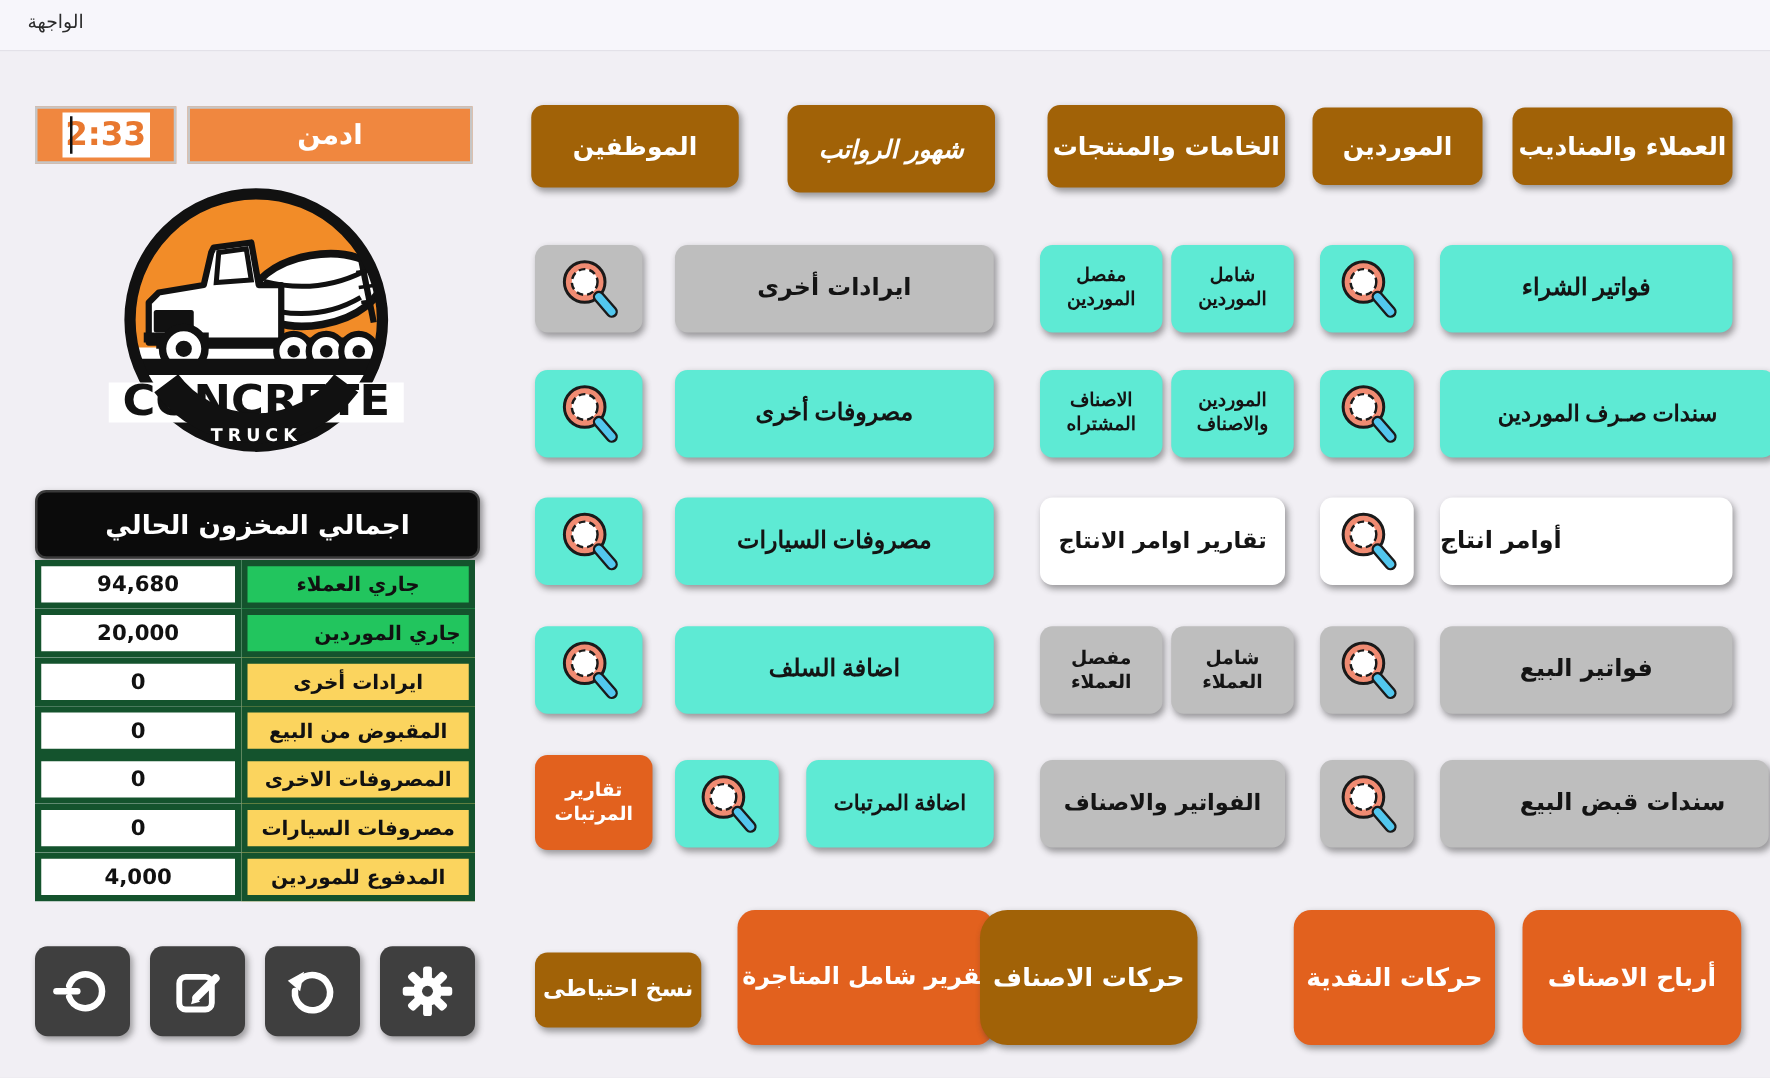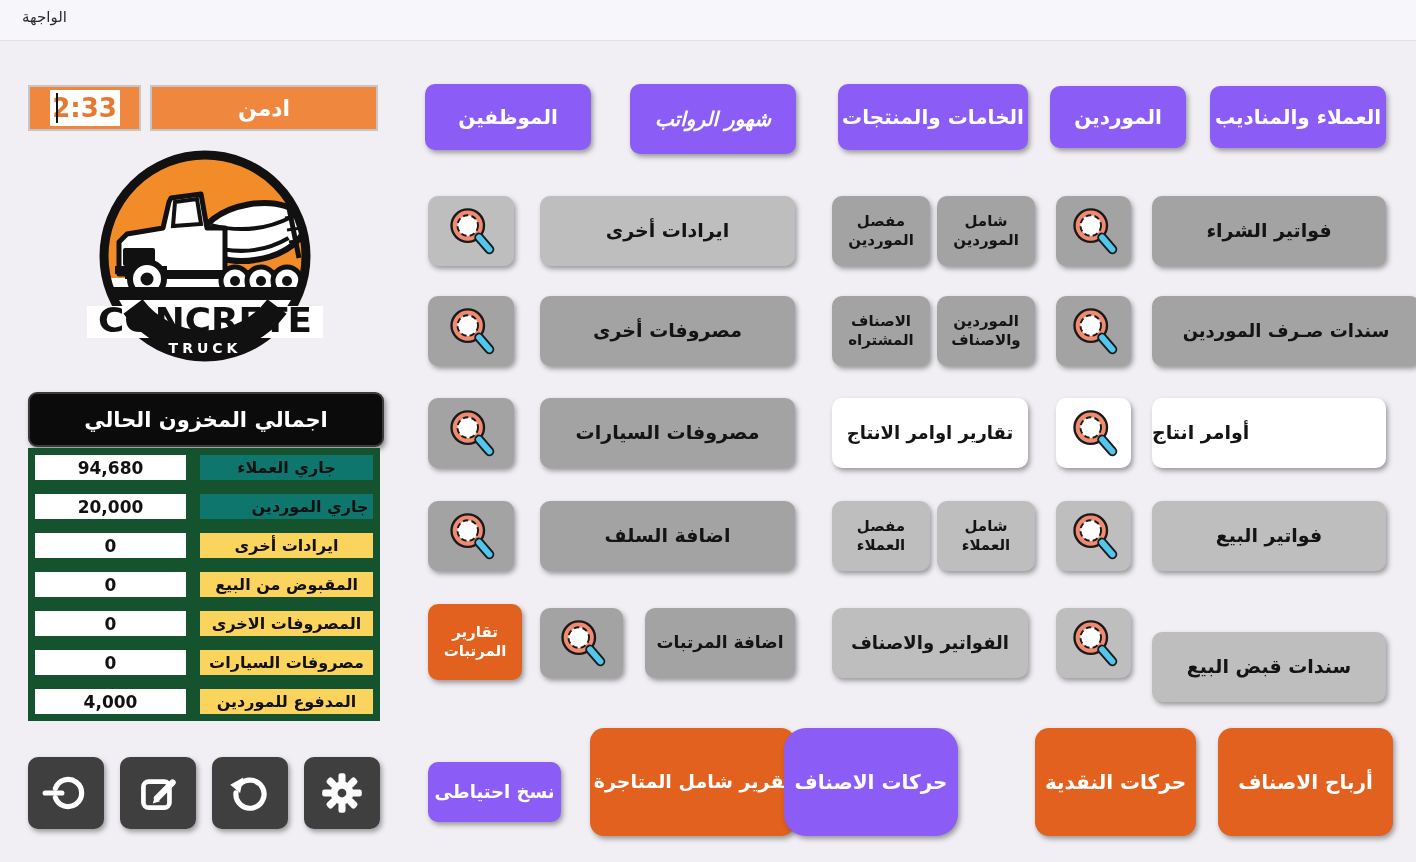--- a/index.html
+++ b/index.html
@@ -5,40 +5,40 @@
   html,body{margin:0;padding:0;}
   body{font-family:"DejaVu Sans",sans-serif;background:#e9e7ee;}
   #stage{position:relative;width:1416px;height:862px;background:#F1EFF4;overflow:hidden;direction:rtl;}
   
   #titlebar{position:absolute;left:0;top:0;width:1416px;height:40px;background:#F7F6FB;border-bottom:1px solid #E3E1E8;}
   #titlebar .t{position:absolute;left:22px;top:8px;font-size:15px;color:#2b2b2b;direction:rtl;}
   
   .btn{position:absolute;border-radius:10px;box-shadow:2px 3px 5px rgba(50,50,50,.45);
        display:flex;align-items:center;justify-content:center;font-weight:bold;color:#141414;
        text-align:center;direction:rtl;line-height:1.25;}
-  .yellow{background:#a3a3a3;}
+  .yellow{background:#5eead4;font-family:Liberation Serif, serif;}
   .graybtn{background:#BEBEBE;}
   .whitebtn{background:#FFFFFF;}
-  .darkbtn{background:#8b5cf6;color:#fff;}
+  .darkbtn{background:#a16207;color:#fff;}
   .orangebtn{background:#E2611E;color:#fff;border-radius:14px;}
   .f20{font-size:20px;} .f19{font-size:19px;} .f18{font-size:18px;} .f17{font-size:17px;} .f15{font-size:15px;padding:0 4px;}
   
   .hdr-orange{position:absolute;background:#F0873F;border:2px solid #C6C6C6;box-sizing:border-box;
               display:flex;align-items:center;justify-content:center;font-weight:bold;color:#fff;}
   #timer-field{position:relative;width:70px;height:36px;background:#fff;display:flex;align-items:center;justify-content:center;}
   #timer-field .val{color:#E8782F;font-size:26px;font-weight:bold;direction:ltr;}
   #timer-field .caret{position:absolute;left:6px;top:3px;width:2px;height:30px;background:#111;}
   
   .mag{width:52px;height:52px;}
   
   .invrow{position:absolute;display:flex;box-sizing:border-box;}
-  .cell{box-sizing:border-box;border:7px solid #14532d;display:flex;align-items:center;justify-content:center;
+  .cell{box-sizing:border-box;border:5px solid #14532d;display:flex;align-items:center;justify-content:center;
         font-weight:bold;font-size:16px;color:#111;direction:rtl;}
   .cell.value{background:#fff;direction:ltr;font-size:17px;}
-  .lab-gray{background:#0f766e;}
+  .lab-gray{background:#22c55e;}
   .lab-yellow{background:#FBD45E;}
   #inv-header{position:absolute;left:28px;top:392px;width:352px;height:51px;background:#0B0B0B;color:#fff;
               border-radius:9px;display:flex;align-items:center;justify-content:center;font-size:21px;font-weight:bold;
               box-shadow:2px 3px 5px rgba(50,50,50,.5);direction:rtl;border:2px solid #3a3a3a;}
   .iconbtn{position:absolute;width:76px;height:72px;background:#3F3F3F;border-radius:10px;
            box-shadow:2px 3px 5px rgba(50,50,50,.45);display:flex;align-items:center;justify-content:center;}
   .iconbtn svg{width:50px;height:50px;}
 </style>
 </head>
 <body>
@@ -212,21 +212,21 @@
   </div>
   <div class="btn yellow f19" style="left:540px;top:501px;width:255px;height:70px;">
     <span>اضافة السلف</span>
   </div>
   <div class="btn yellow" style="left:428px;top:501px;width:86px;height:70px;">
     <svg class="mag">
         <use href="#mag-sym"></use>
       </svg>
   </div>
 
-  <div class="btn graybtn f19" style="left:1152px;top:632px;width:234px;height:70px;">
+  <div class="btn graybtn f19" style="left:1152px;top:608px;width:234px;height:70px;padding-left:29px;">
     <span>سندات قبض البيع</span>
   </div>
   <div class="btn graybtn" style="left:1056px;top:608px;width:75px;height:70px;">
     <svg class="mag">
         <use href="#mag-sym"></use>
       </svg>
   </div>
   <div class="btn graybtn f18" style="left:832px;top:608px;width:196px;height:70px;">
     <span>الفواتير والاصناف</span>
   </div>

